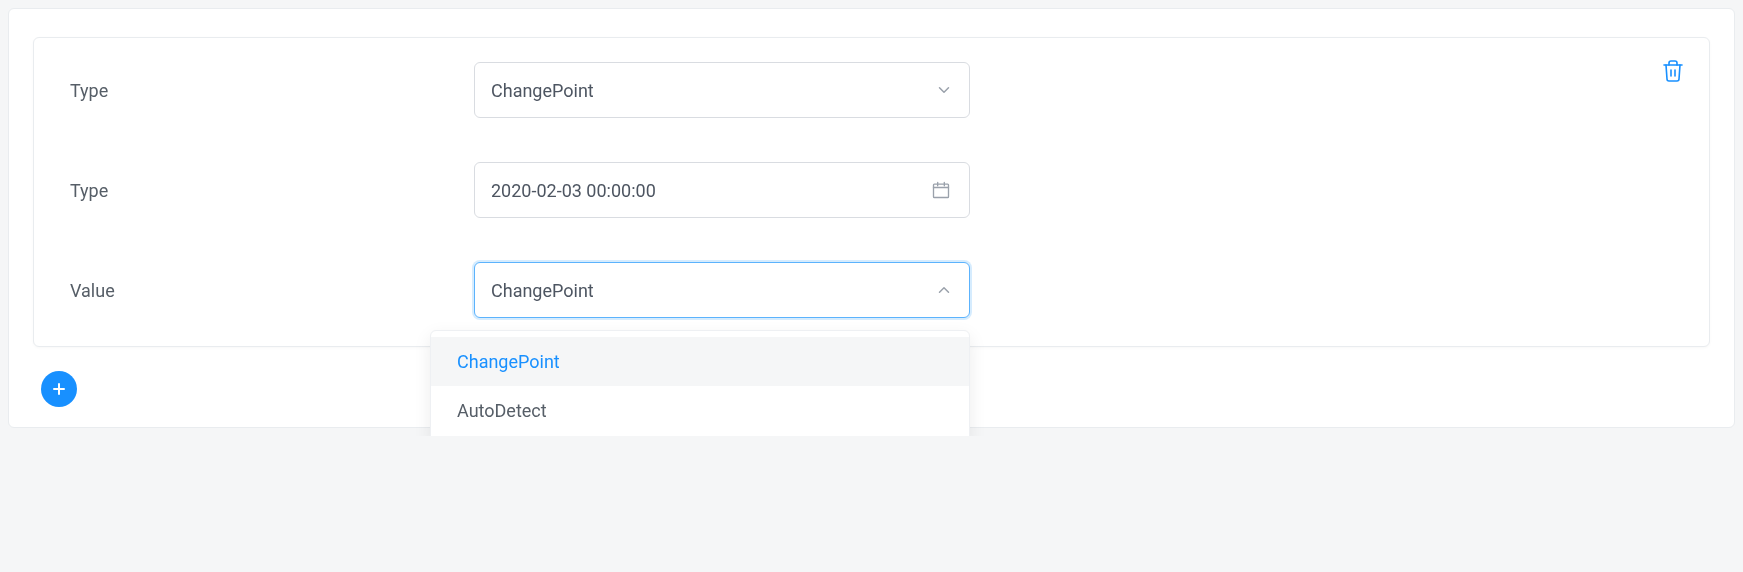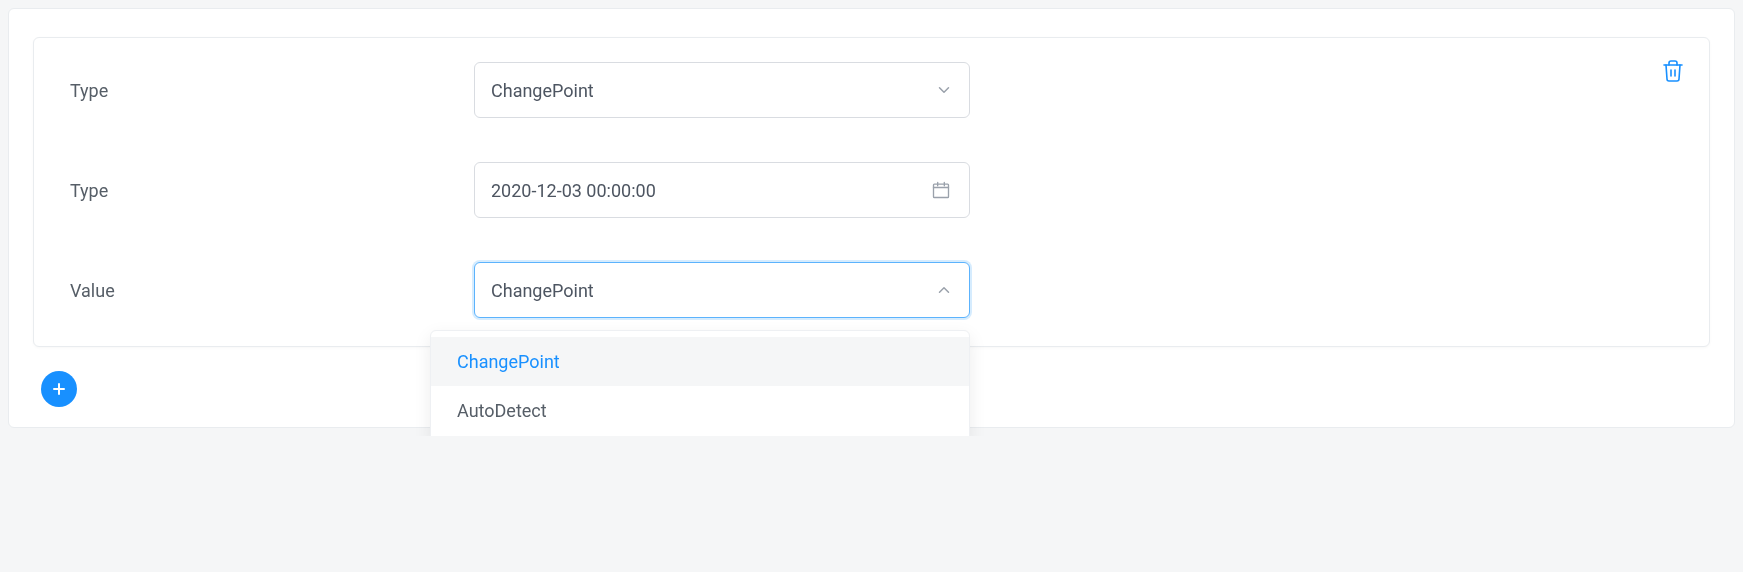--- a/index.html
+++ b/index.html
@@ -149,21 +149,21 @@
               </svg>
           </span>
         </div>
       </div>
     </div>
 
     <div class="form-row">
       <div class="form-label">Type</div>
       <div class="form-control-wrap">
         <div class="date-control">
-          <span>2020-12-03 00:00:00</span>
+          <span>2020-02-03 00:00:00</span>
           <span class="date-icon">
             <svg viewBox="0 0 24 24" width="20" height="20" fill="none" stroke="currentColor" stroke-width="1.6" stroke-linecap="round" stroke-linejoin="round">
               <rect x="3" y="5" width="18" height="16" rx="1"></rect>
               <line x1="3" y1="9" x2="21" y2="9"></line>
               <line x1="8" y1="3" x2="8" y2="7"></line>
               <line x1="16" y1="3" x2="16" y2="7"></line>
             </svg>
           </span>
         </div>
       </div>

